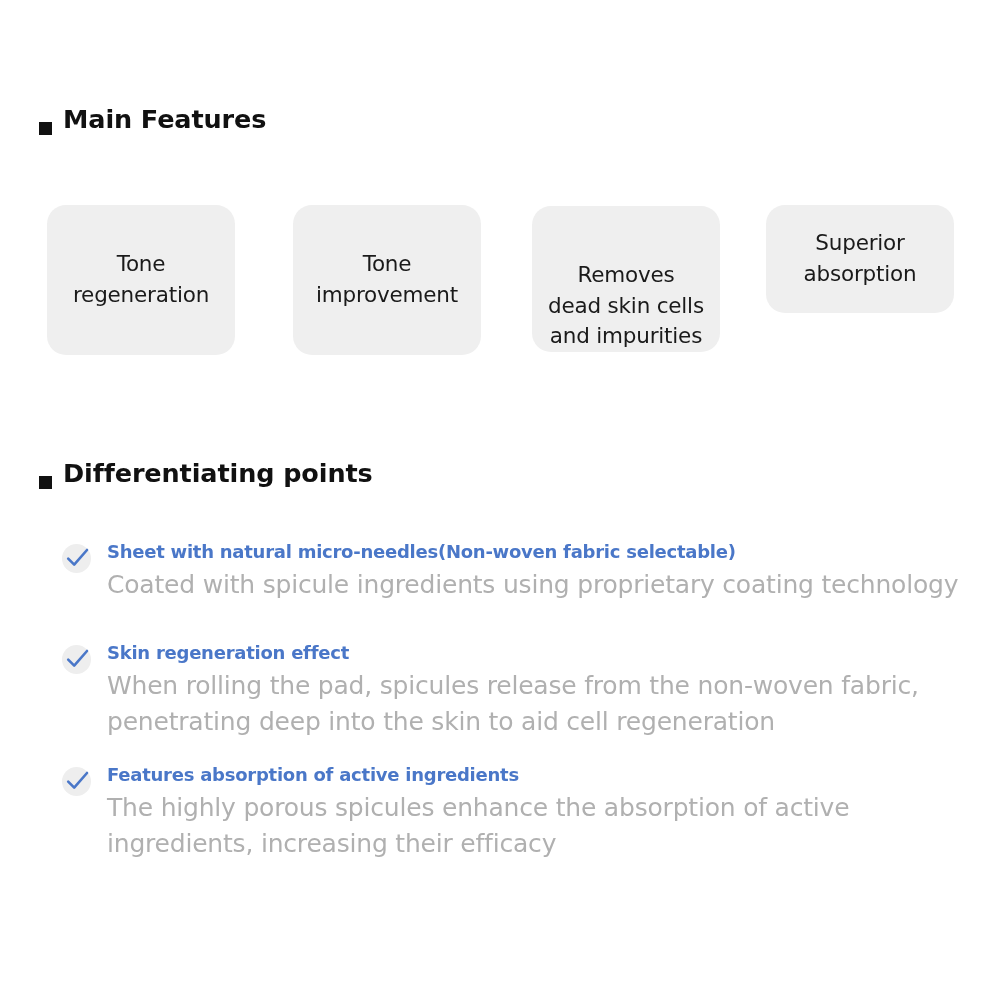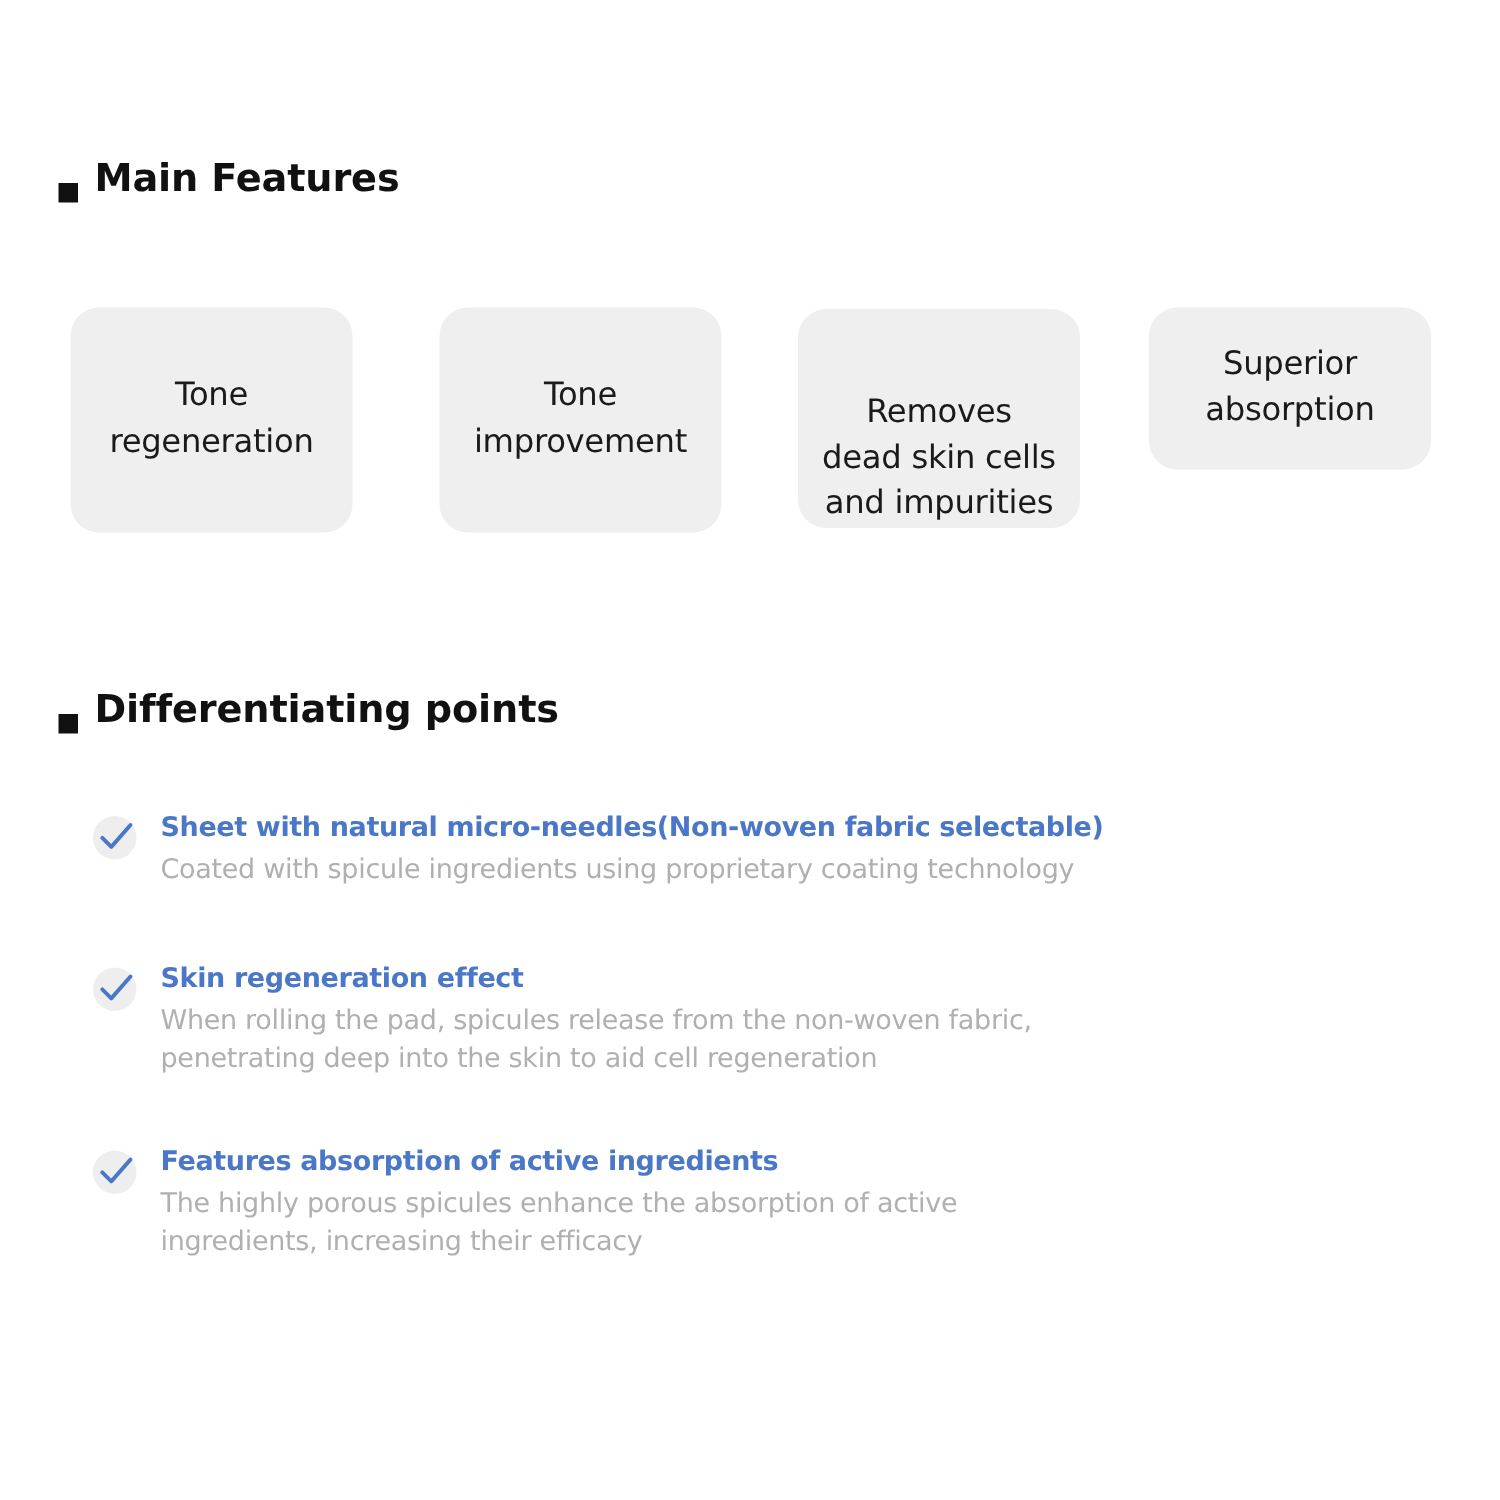--- a/index.html
+++ b/index.html
@@ -119,21 +119,21 @@
     font-family: "DejaVu Sans", sans-serif;
     font-size: 18px;
     font-weight: 700;
     color: #4a77c8;
     line-height: 1.25;
     letter-spacing: -0.25px;
     white-space: nowrap;
   }
   .point-desc {
     font-family: "DejaVu Sans", sans-serif;
-    font-size: 18px;
+    font-size: 25px;
     font-weight: 400;
     color: #b0b0b0;
     line-height: 1.44;
     letter-spacing: -0.2px;
     white-space: pre-line;
     margin-top: 3px;
   }
 </style>
 </head>
 <body>

